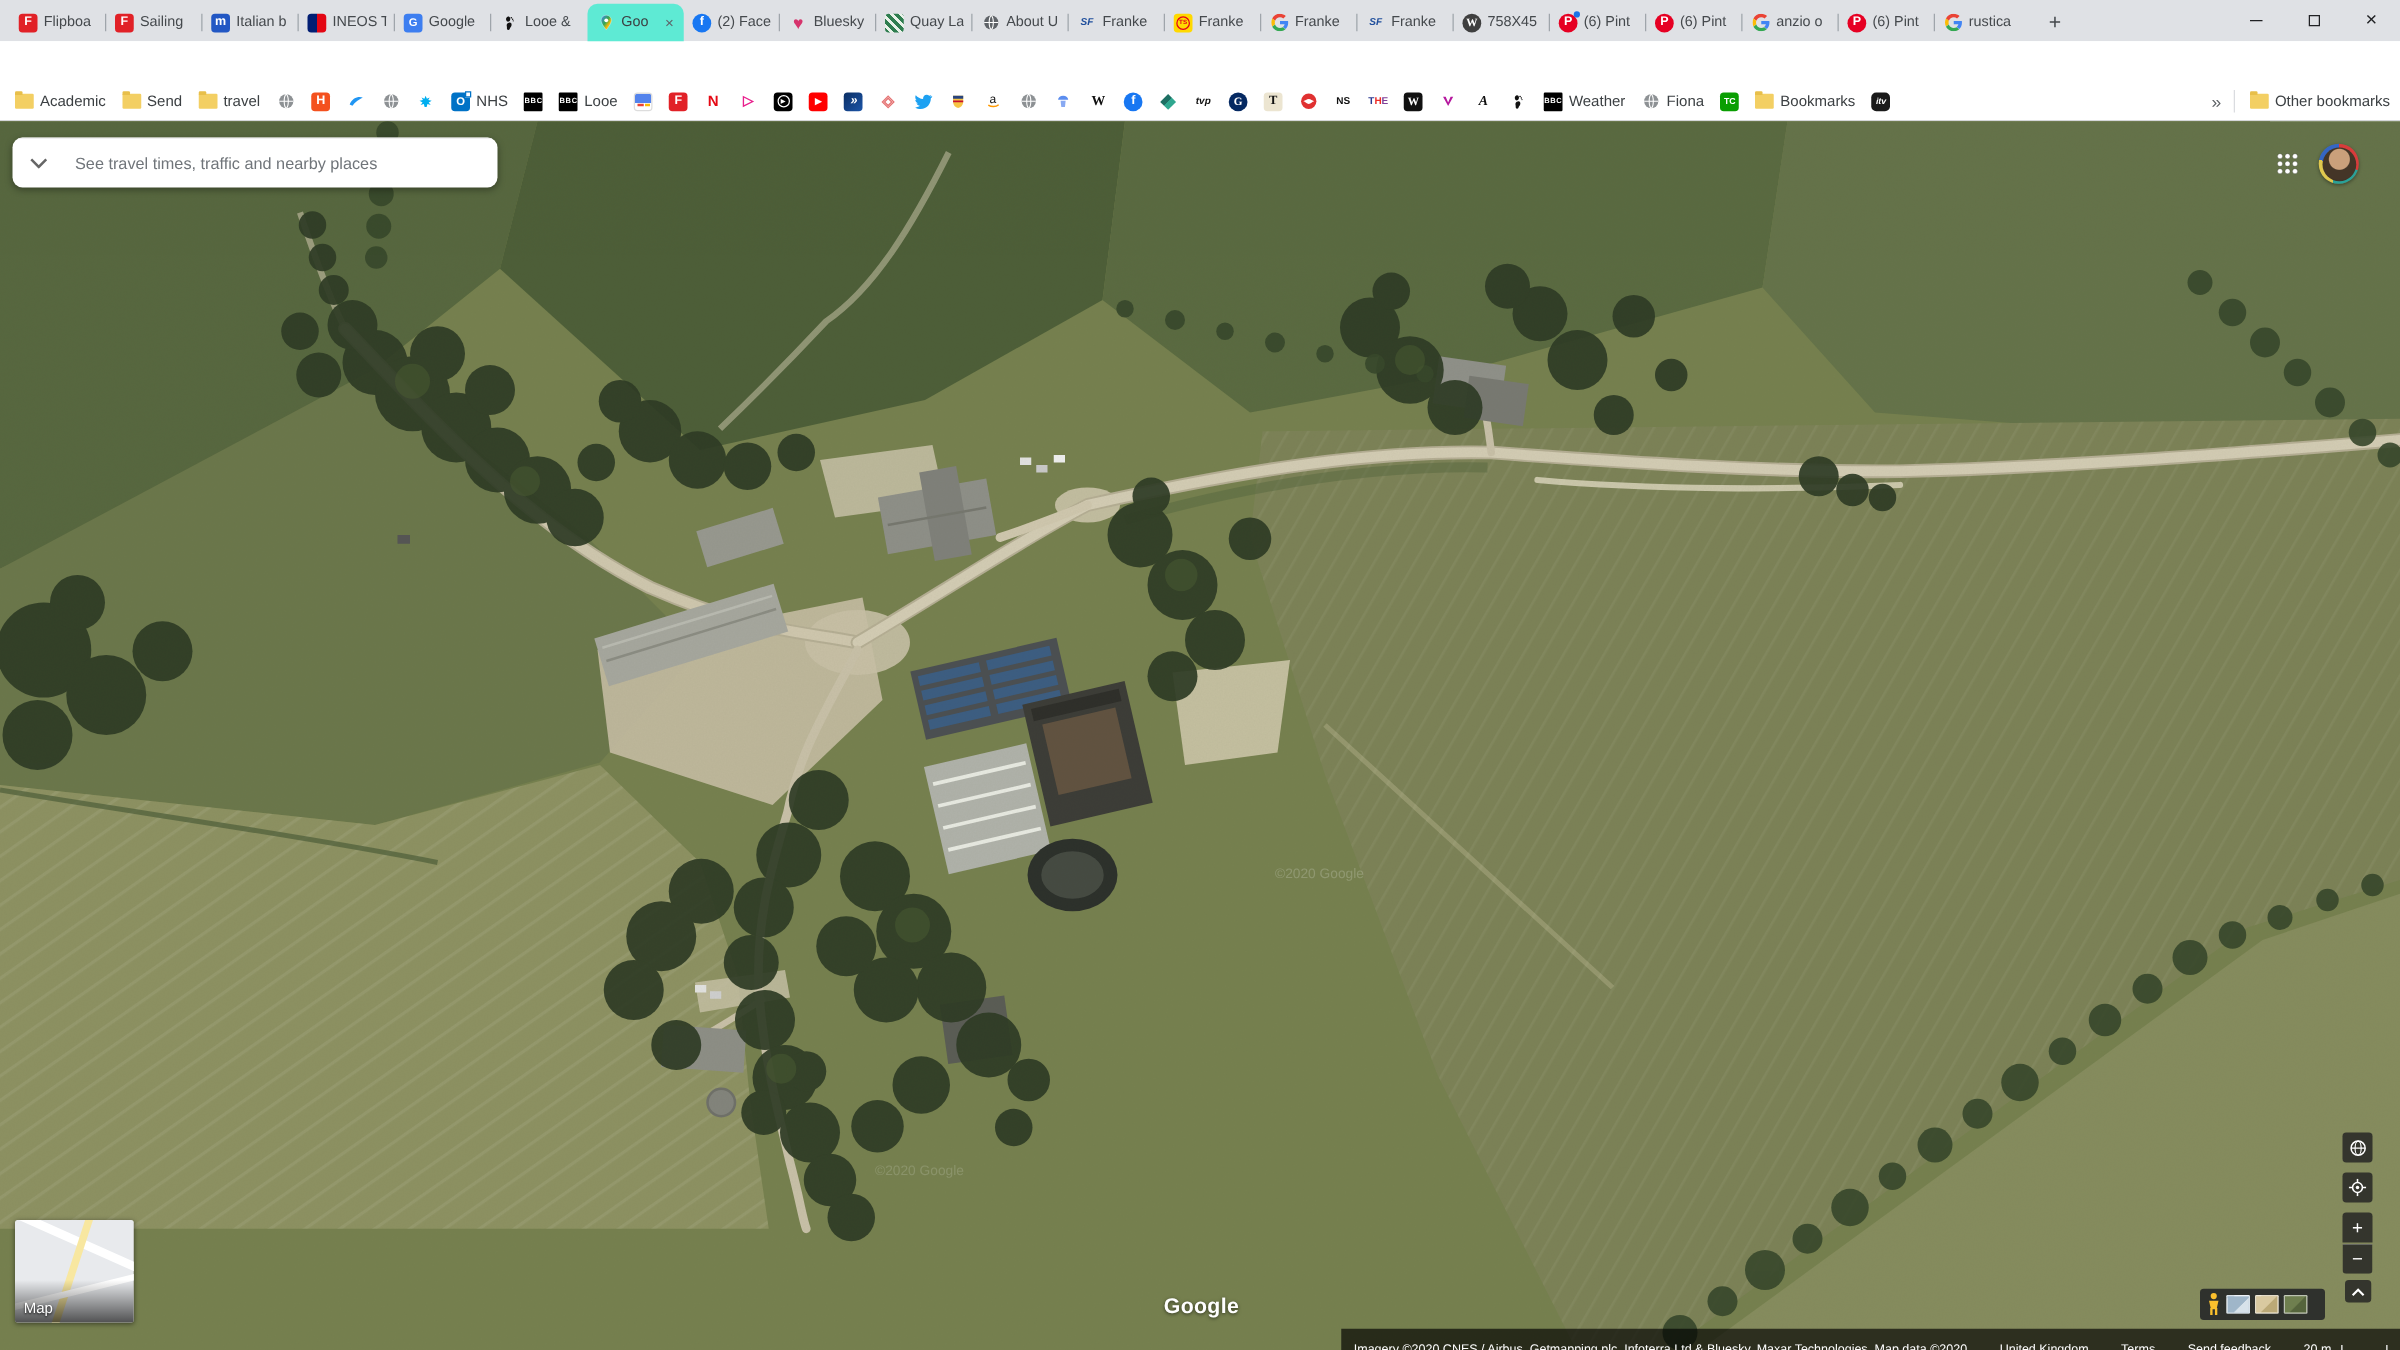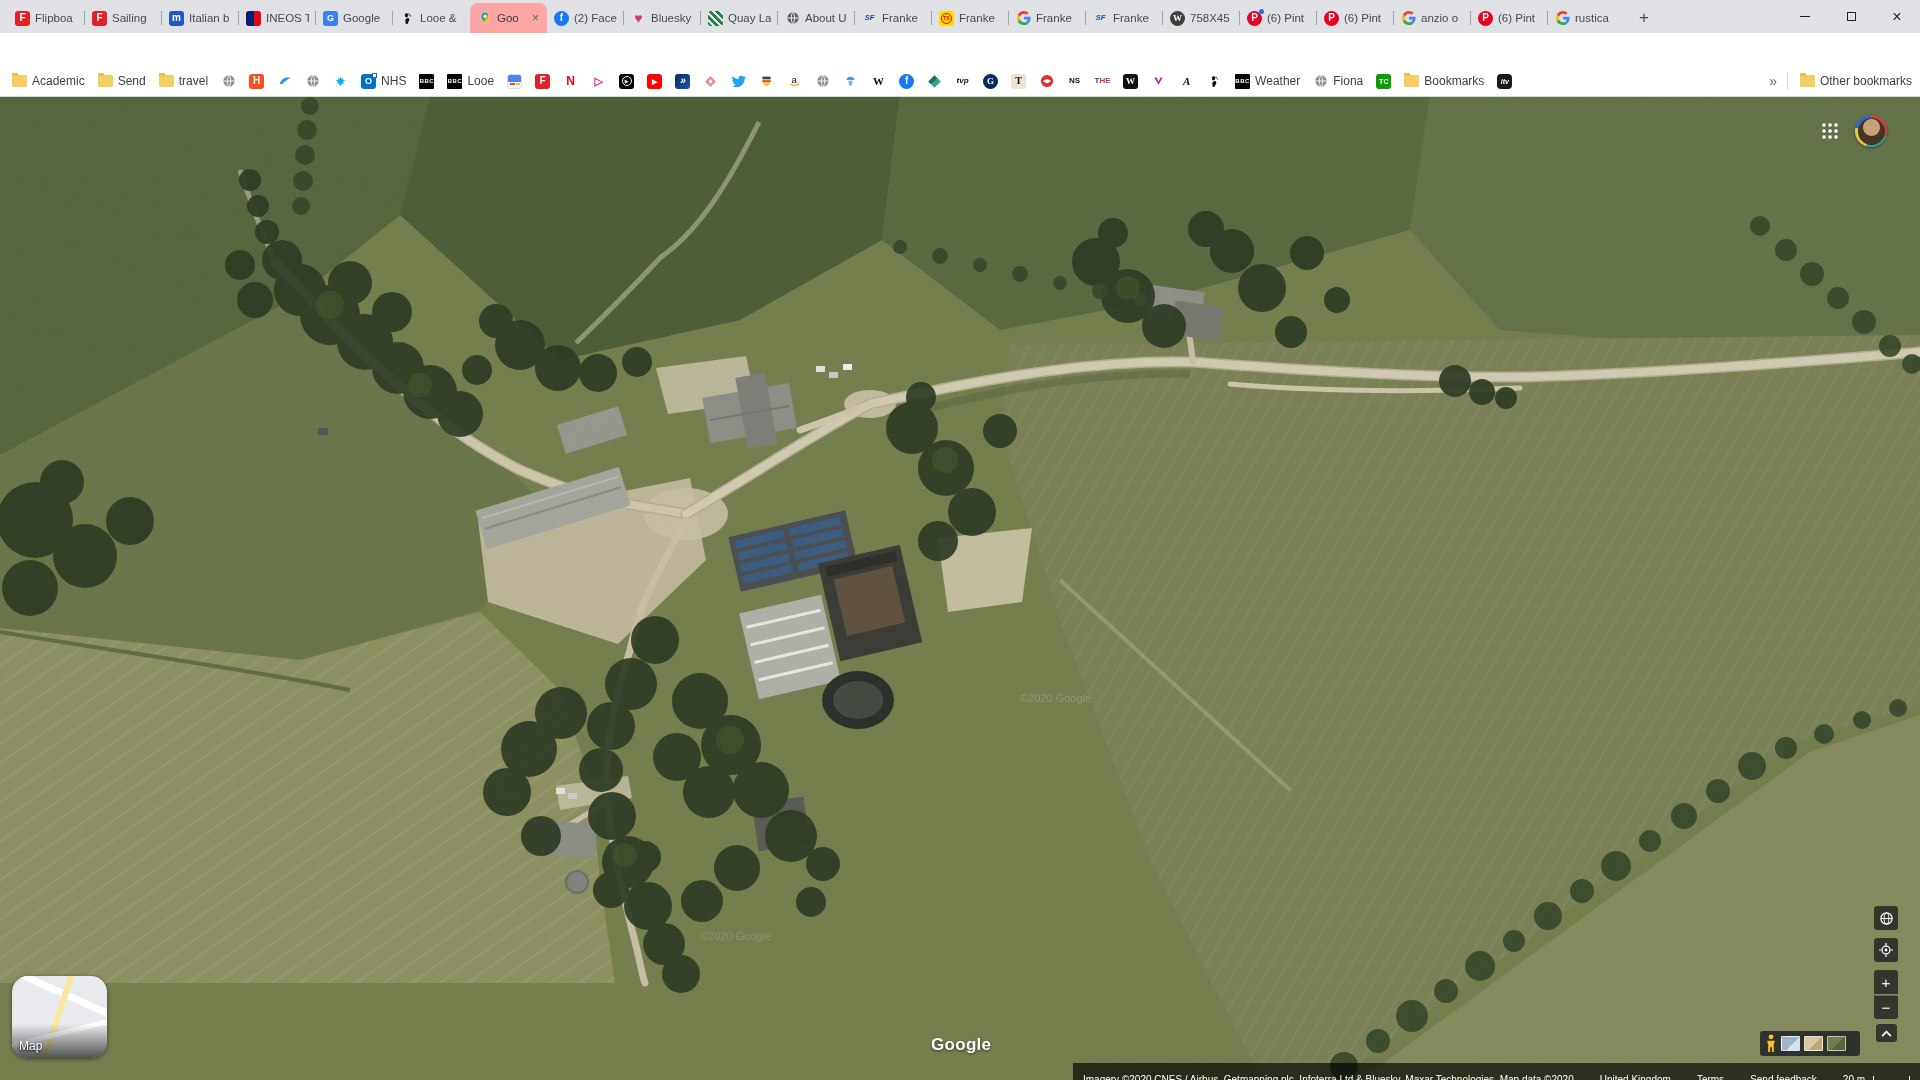--- a/index.html
+++ b/index.html
@@ -5,21 +5,21 @@
   *{margin:0;padding:0;box-sizing:border-box}
   html,body{width:1920px;height:1080px;overflow:hidden;background:#fff;
     font-family:"Liberation Sans",sans-serif}
 
   
   .tabstrip{position:absolute;left:0;top:0;width:1920px;height:33px;background:#dfe1e5;
     display:flex;align-items:flex-end;padding-left:8px}
   .tab{position:relative;height:30px;width:77px;display:flex;align-items:center;
     padding:0 7px;gap:5px;color:#45494d;font-size:11.5px;flex:none;cursor:default}
   .tab .tlabel{flex:1;overflow:hidden;white-space:nowrap}
-  .tab.active{background:#fca5a5;color:#3c4043;border-radius:8px 8px 0 0;z-index:2}
+  .tab.active{background:#5eead4;color:#3c4043;border-radius:8px 8px 0 0;z-index:2}
   .tab:not(.active)+.tab:not(.active)::before{content:"";position:absolute;left:-1px;top:8px;
     height:14px;width:1px;background:#9fa5ab}
   .tclose{font-size:12px;color:#5f6368;padding:0 1px}
   .newtab{width:26px;height:26px;margin:0 0 2px 6px;border-radius:50%;display:flex;
     align-items:center;justify-content:center;color:#45494d;font-size:17px;flex:none}
   .wincontrols{position:absolute;right:0;top:0;height:33px;display:flex;z-index:5}
   .wc{width:46px;height:33px;display:flex;align-items:center;justify-content:center;color:#202124}
   .wc .mini{width:10px;height:1px;background:#202124}
   .wc .maxi{width:9px;height:9px;border:1px solid #202124}
 
@@ -75,21 +75,21 @@
 
   
   .mapsgrid{position:absolute;left:1820px;top:121px;width:20px;height:20px;z-index:9}
   .mavatar{position:absolute;left:1855px;top:115px;width:32px;height:32px;border-radius:50%;z-index:9;
     background:conic-gradient(#d93b3b 0 30%,#2aa198 30% 55%,#e0c84e 55% 78%,#3566c4 78% 100%);
     display:flex;align-items:center;justify-content:center;box-shadow:0 1px 3px rgba(0,0,0,.4)}
   .mavatar i{width:27px;height:27px;border-radius:50%;display:block;
     background:radial-gradient(circle at 50% 35%,#caa07b 0 36%,#443527 40% 72%,#262220 100%)}
 
   
-  .maptoggle{position:absolute;left:12px;top:976px;width:95px;height:82px;border-radius:16px;
+  .maptoggle{position:absolute;left:12px;top:976px;width:95px;height:82px;border-radius:2px;
     overflow:hidden;box-shadow:0 1px 4px rgba(0,0,0,.5);z-index:9;background:#e8eaed}
   .maptoggle .r1{position:absolute;left:-10px;top:18px;width:140px;height:7px;background:#fff;transform:rotate(24deg)}
   .maptoggle .r2{position:absolute;left:-10px;top:52px;width:140px;height:5px;background:#fff;transform:rotate(-14deg)}
   .maptoggle .r3{position:absolute;left:40px;top:-10px;width:6px;height:120px;background:#f8e7a0;transform:rotate(18deg)}
   .maptoggle .shade{position:absolute;left:0;bottom:0;width:100%;height:34px;
     background:linear-gradient(transparent,rgba(0,0,0,.65))}
   .maptoggle .mlabel{position:absolute;left:7px;bottom:5px;color:#fff;font-size:12px;text-shadow:0 1px 2px #000}
 
   
   .glogo{position:absolute;left:931px;top:1035px;color:#fff;font-size:17px;font-weight:bold;
@@ -910,20 +910,26 @@
   <path d="M0,632 C120,652 240,668 350,690" stroke="#55643e" stroke-width="4" fill="none" opacity=".8"></path>
 
   <text x="1020" y="702" font-size="11" fill="rgba(255,255,255,.2)">©2020 Google</text>
   <text x="700" y="940" font-size="11" fill="rgba(255,255,255,.16)">©2020 Google</text>
 
   <rect x="0" y="97" width="1920" height="983" filter="url(#grain)" opacity=".5"></rect>
 </svg>
 </div>
 
 <div class="searchcard">
+  <div class="srow2">
+    <svg width="14" height="9" viewBox="0 0 14 9">
+      <polyline points="1,1.5 7,7.5 13,1.5" fill="none" stroke="#666" stroke-width="2"></polyline>
+    </svg>
+    <span>See travel times, traffic and nearby places</span>
+  </div>
 </div>
 
 <svg class="mapsgrid" viewBox="0 0 20 20">
   <g fill="#fff" stroke="rgba(0,0,0,.35)" stroke-width=".5">
     <circle cx="4" cy="4" r="2"></circle>
       <circle cx="10" cy="4" r="2"></circle>
       <circle cx="16" cy="4" r="2"></circle>
     <circle cx="4" cy="10" r="2"></circle>
       <circle cx="10" cy="10" r="2"></circle>
       <circle cx="16" cy="10" r="2"></circle>

